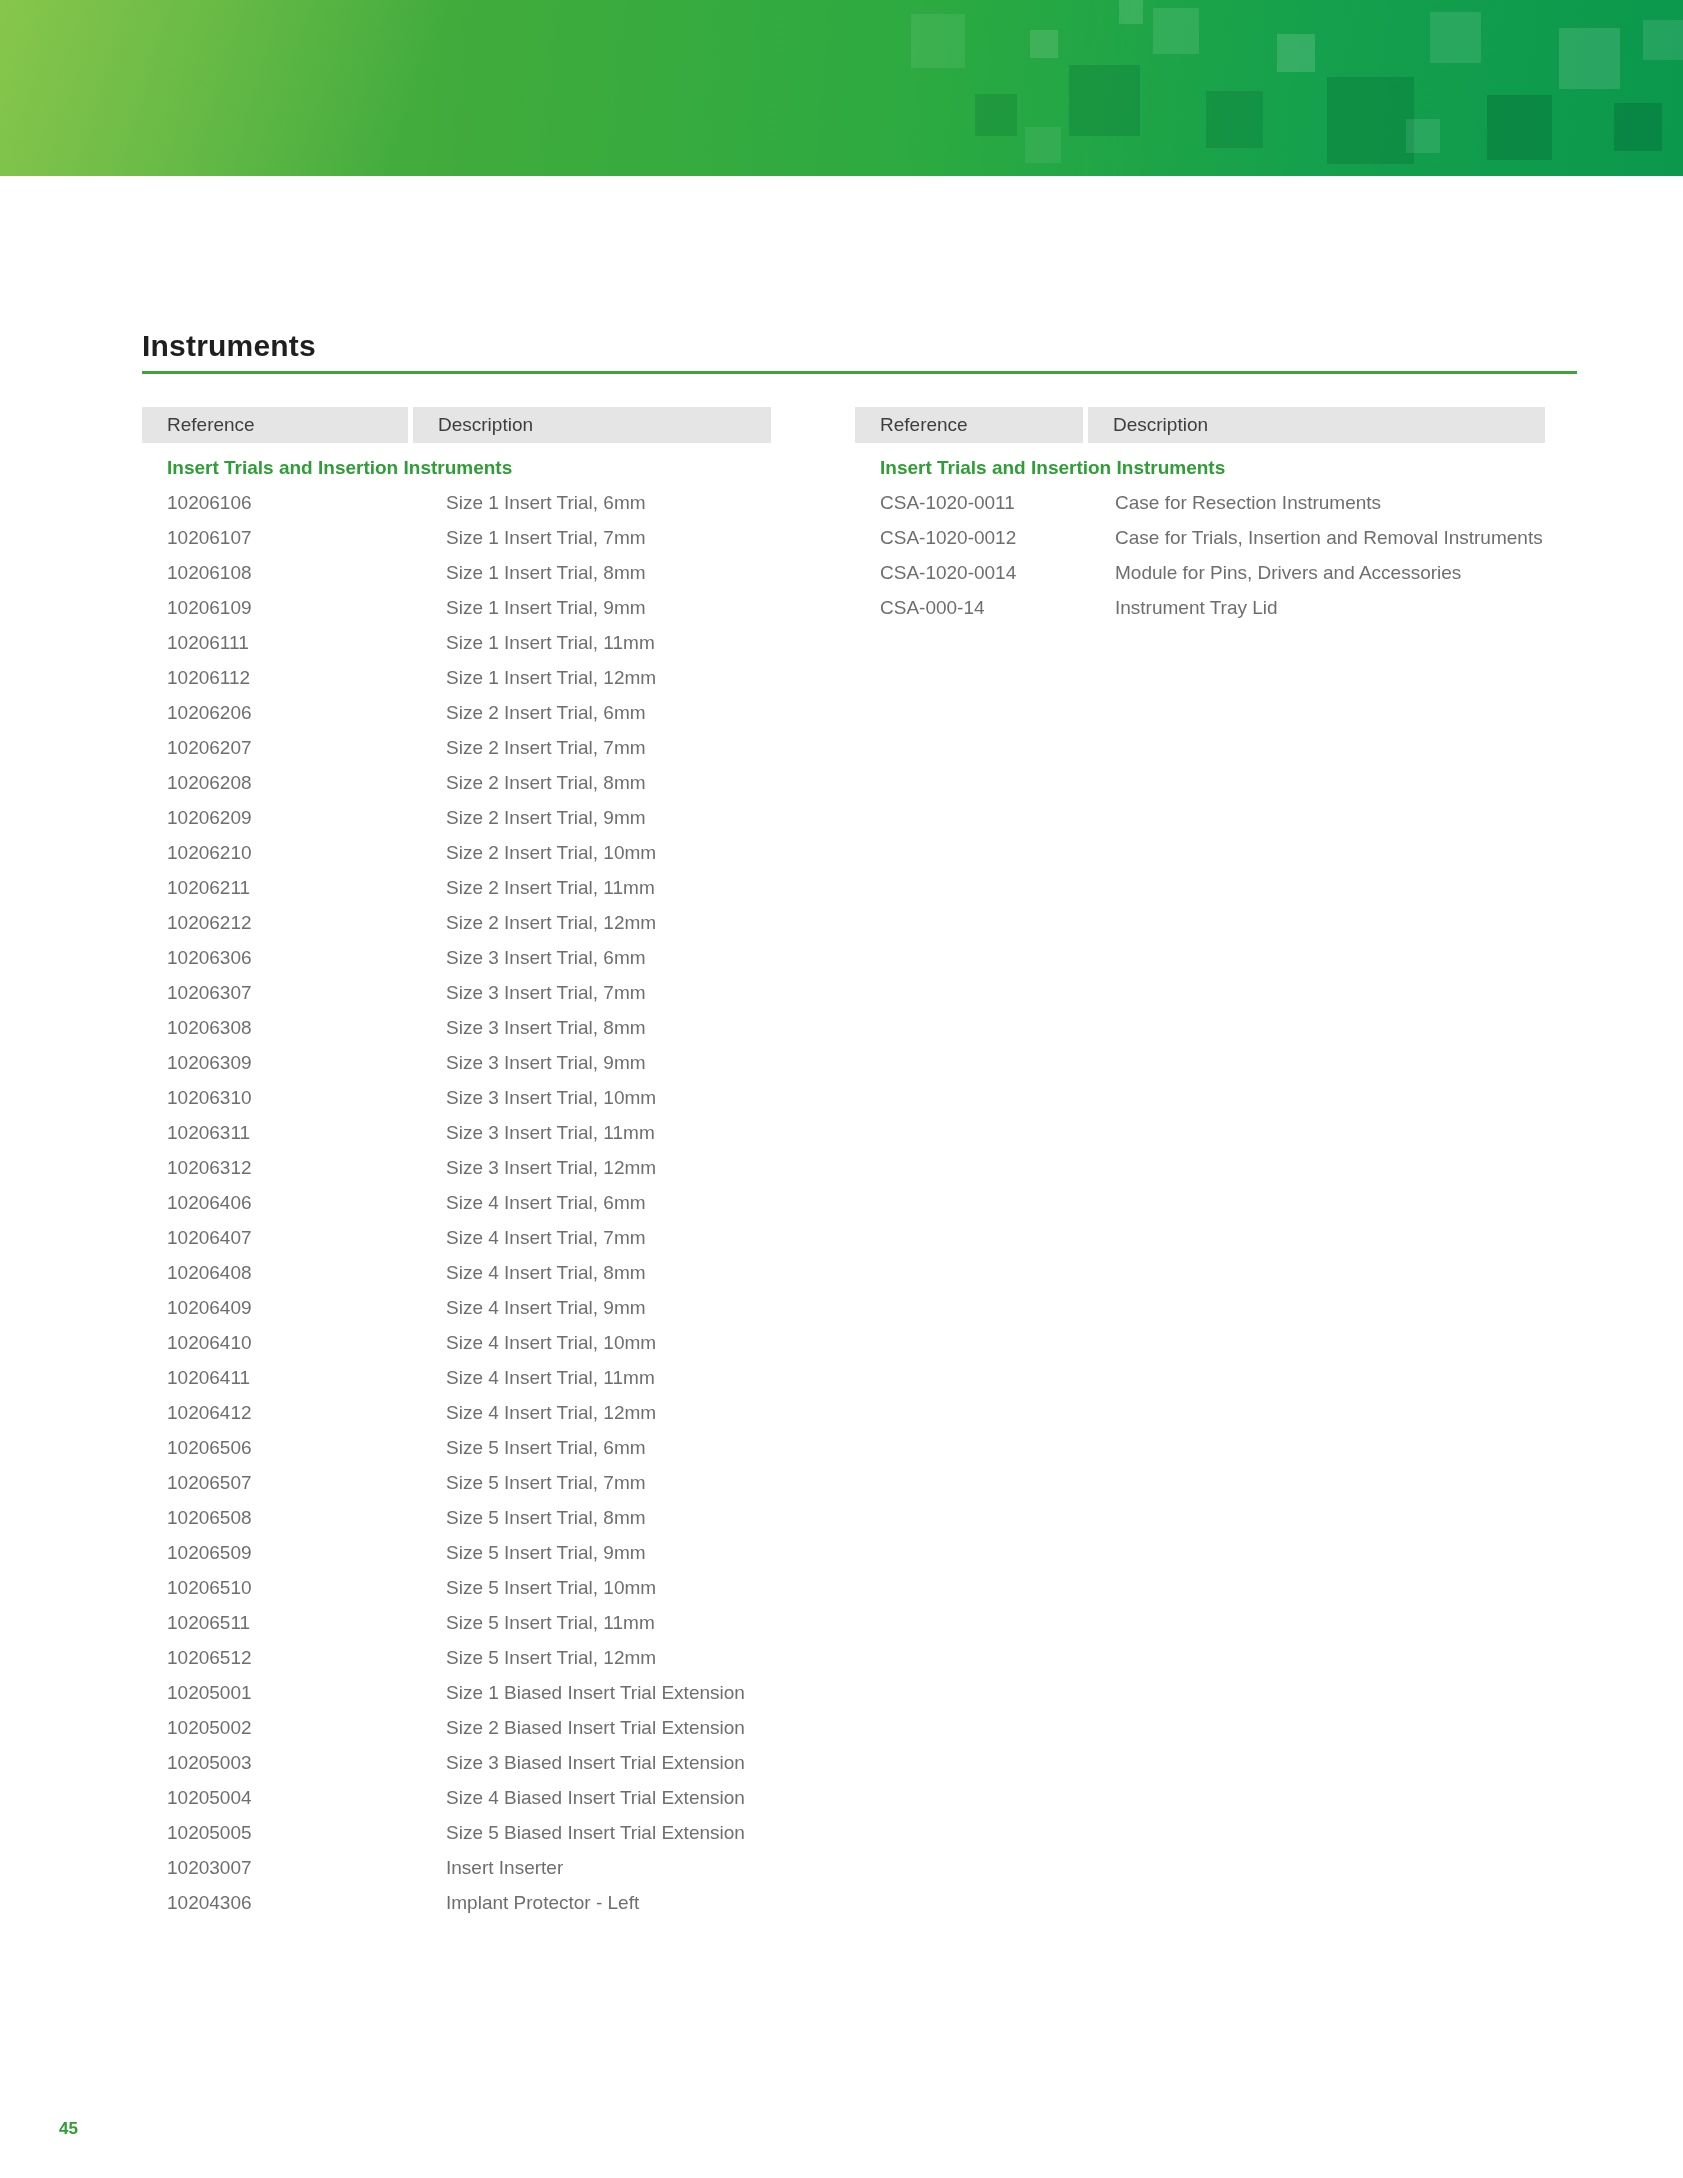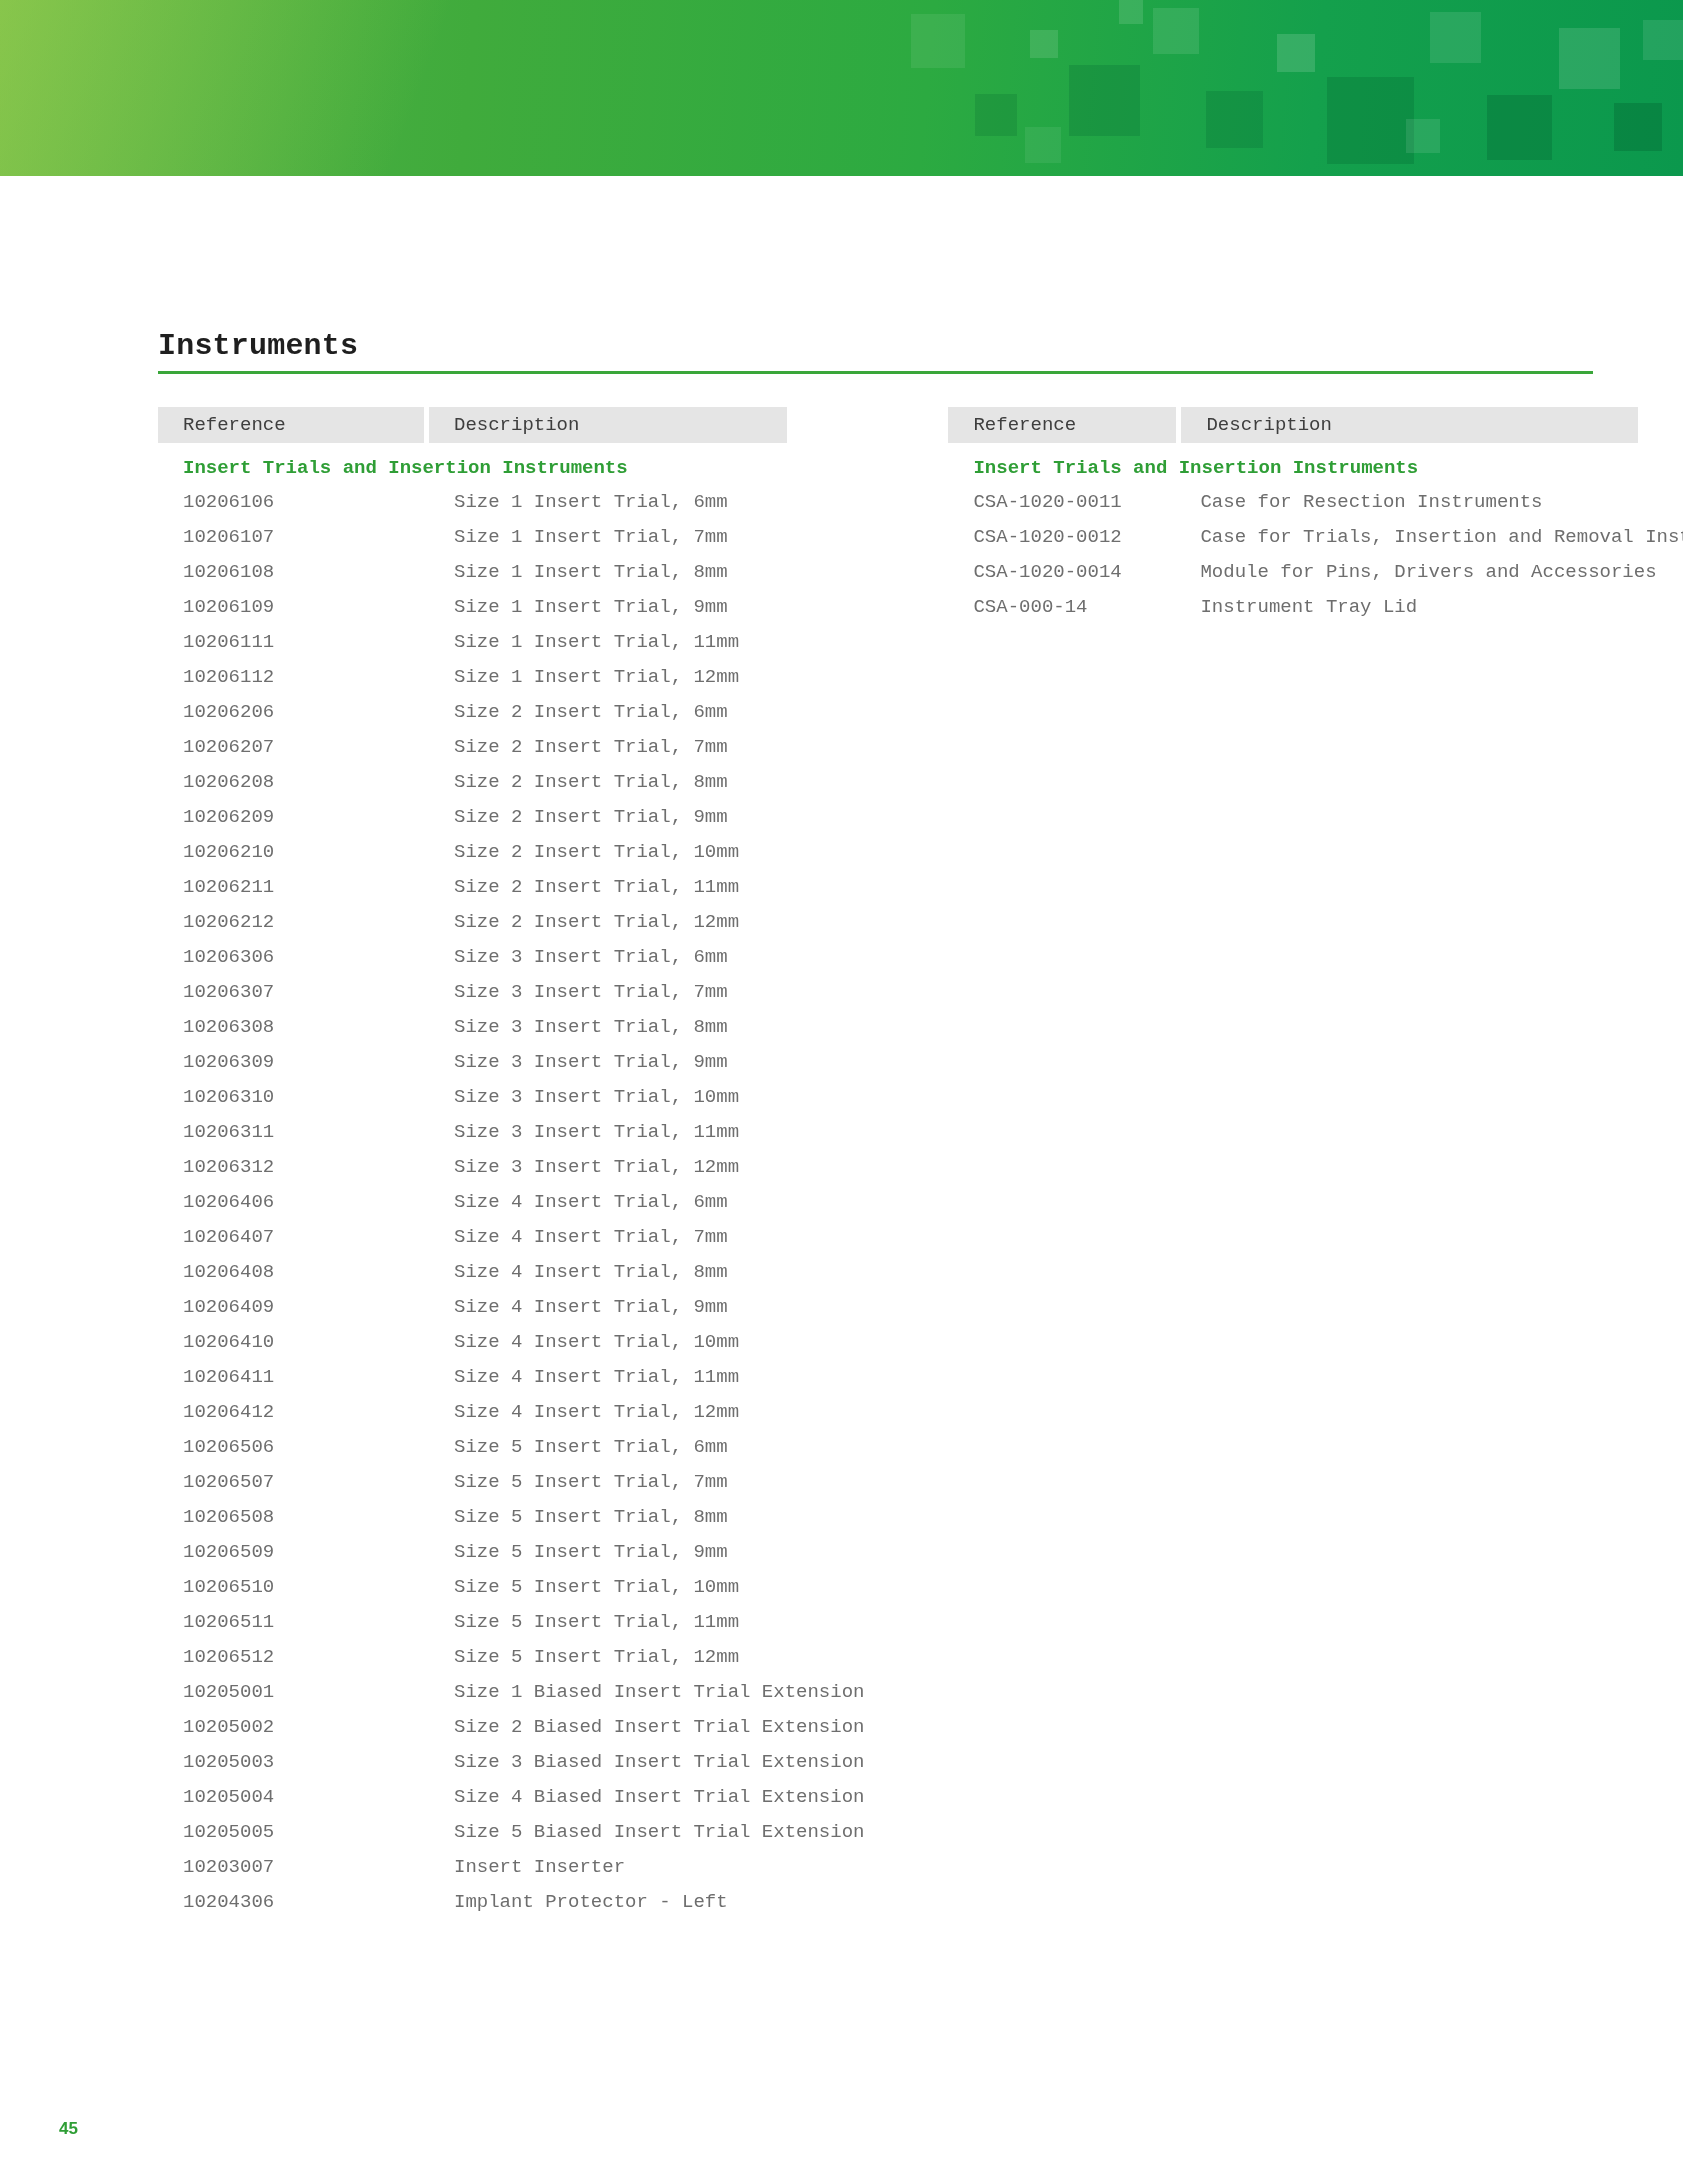--- a/index.html
+++ b/index.html
@@ -24,24 +24,23 @@
   }
   .banner-glow {
     position: absolute; inset: 0;
     background: linear-gradient(110deg, rgba(198,221,80,0.45) 0%, rgba(198,221,80,0) 26%);
   }
   .sq { position: absolute; }
 
   
   .content {
     position: absolute;
-    left: 158px;
+    left: 142px;
     top: 327px;
     width: 1435px;
-    font-family: Liberation Mono, monospace;
   }
   .title {
     font-size: 30px;
     line-height: 38px;
     font-weight: bold;
     color: #1f1f1f;
     letter-spacing: 0.2px;
   }
   .title-rule {
     height: 3px;
@@ -72,21 +71,21 @@
   .table-right .th-desc { width: 457px; }
 
   .section {
     font-size: 19px;
     font-weight: bold;
     color: #2f9e36;
     padding: 14px 0 6px 25px;
     white-space: nowrap;
   }
 
-  .tr { display: flex; height: 35px; line-height: 35px; }
+  .tr { display: flex; height: 35px; line-height: 35px; gap: 8px; }
   .td {
     font-size: 19px;
     color: #6e6e6e;
     white-space: nowrap;
   }
   .table-left .td-ref  { width: 271px; padding-left: 25px; }
   .table-left .td-desc { padding-left: 25px; }
   .table-right .td-ref  { width: 232px; padding-left: 25px; }
   .table-right .td-desc { padding-left: 20px; }
 

